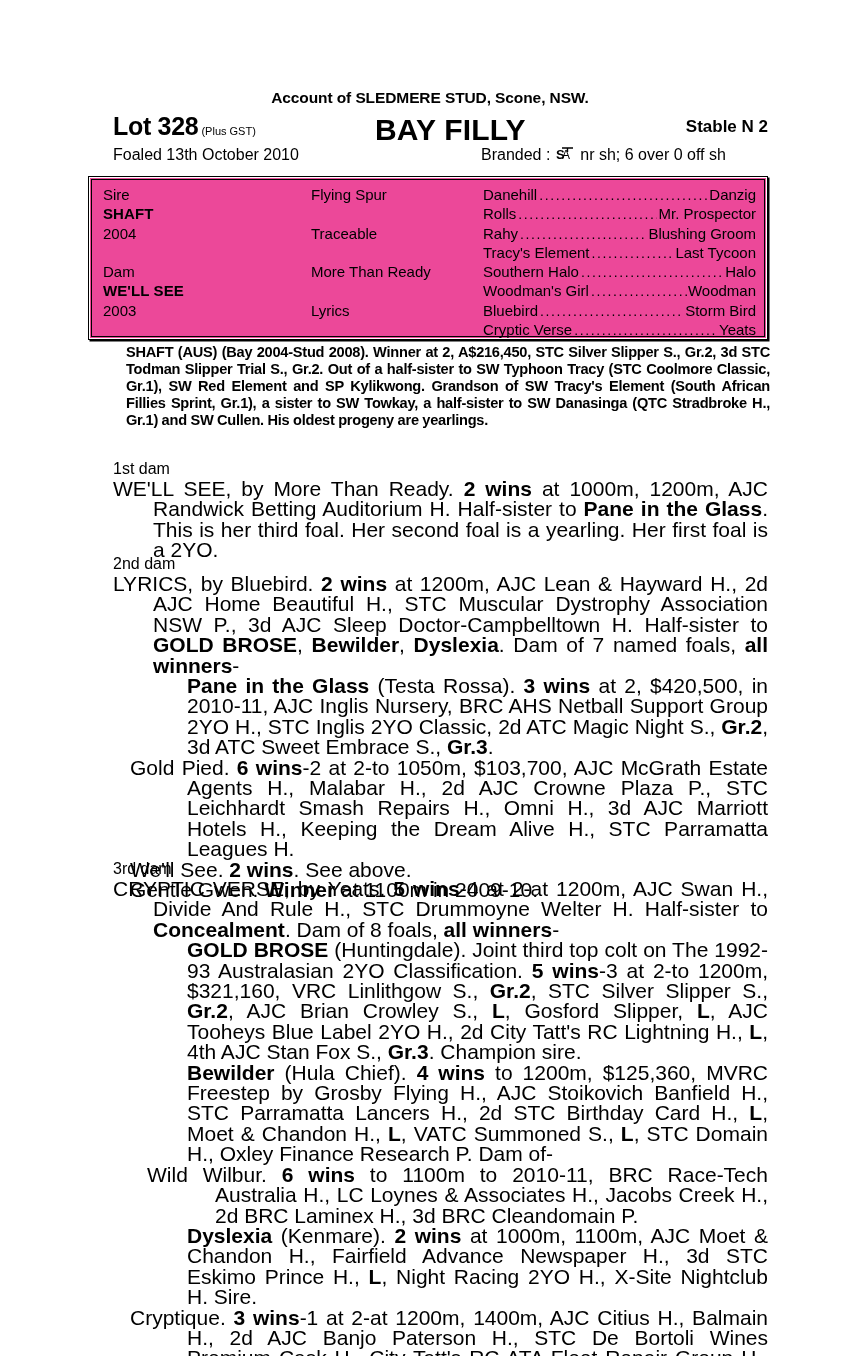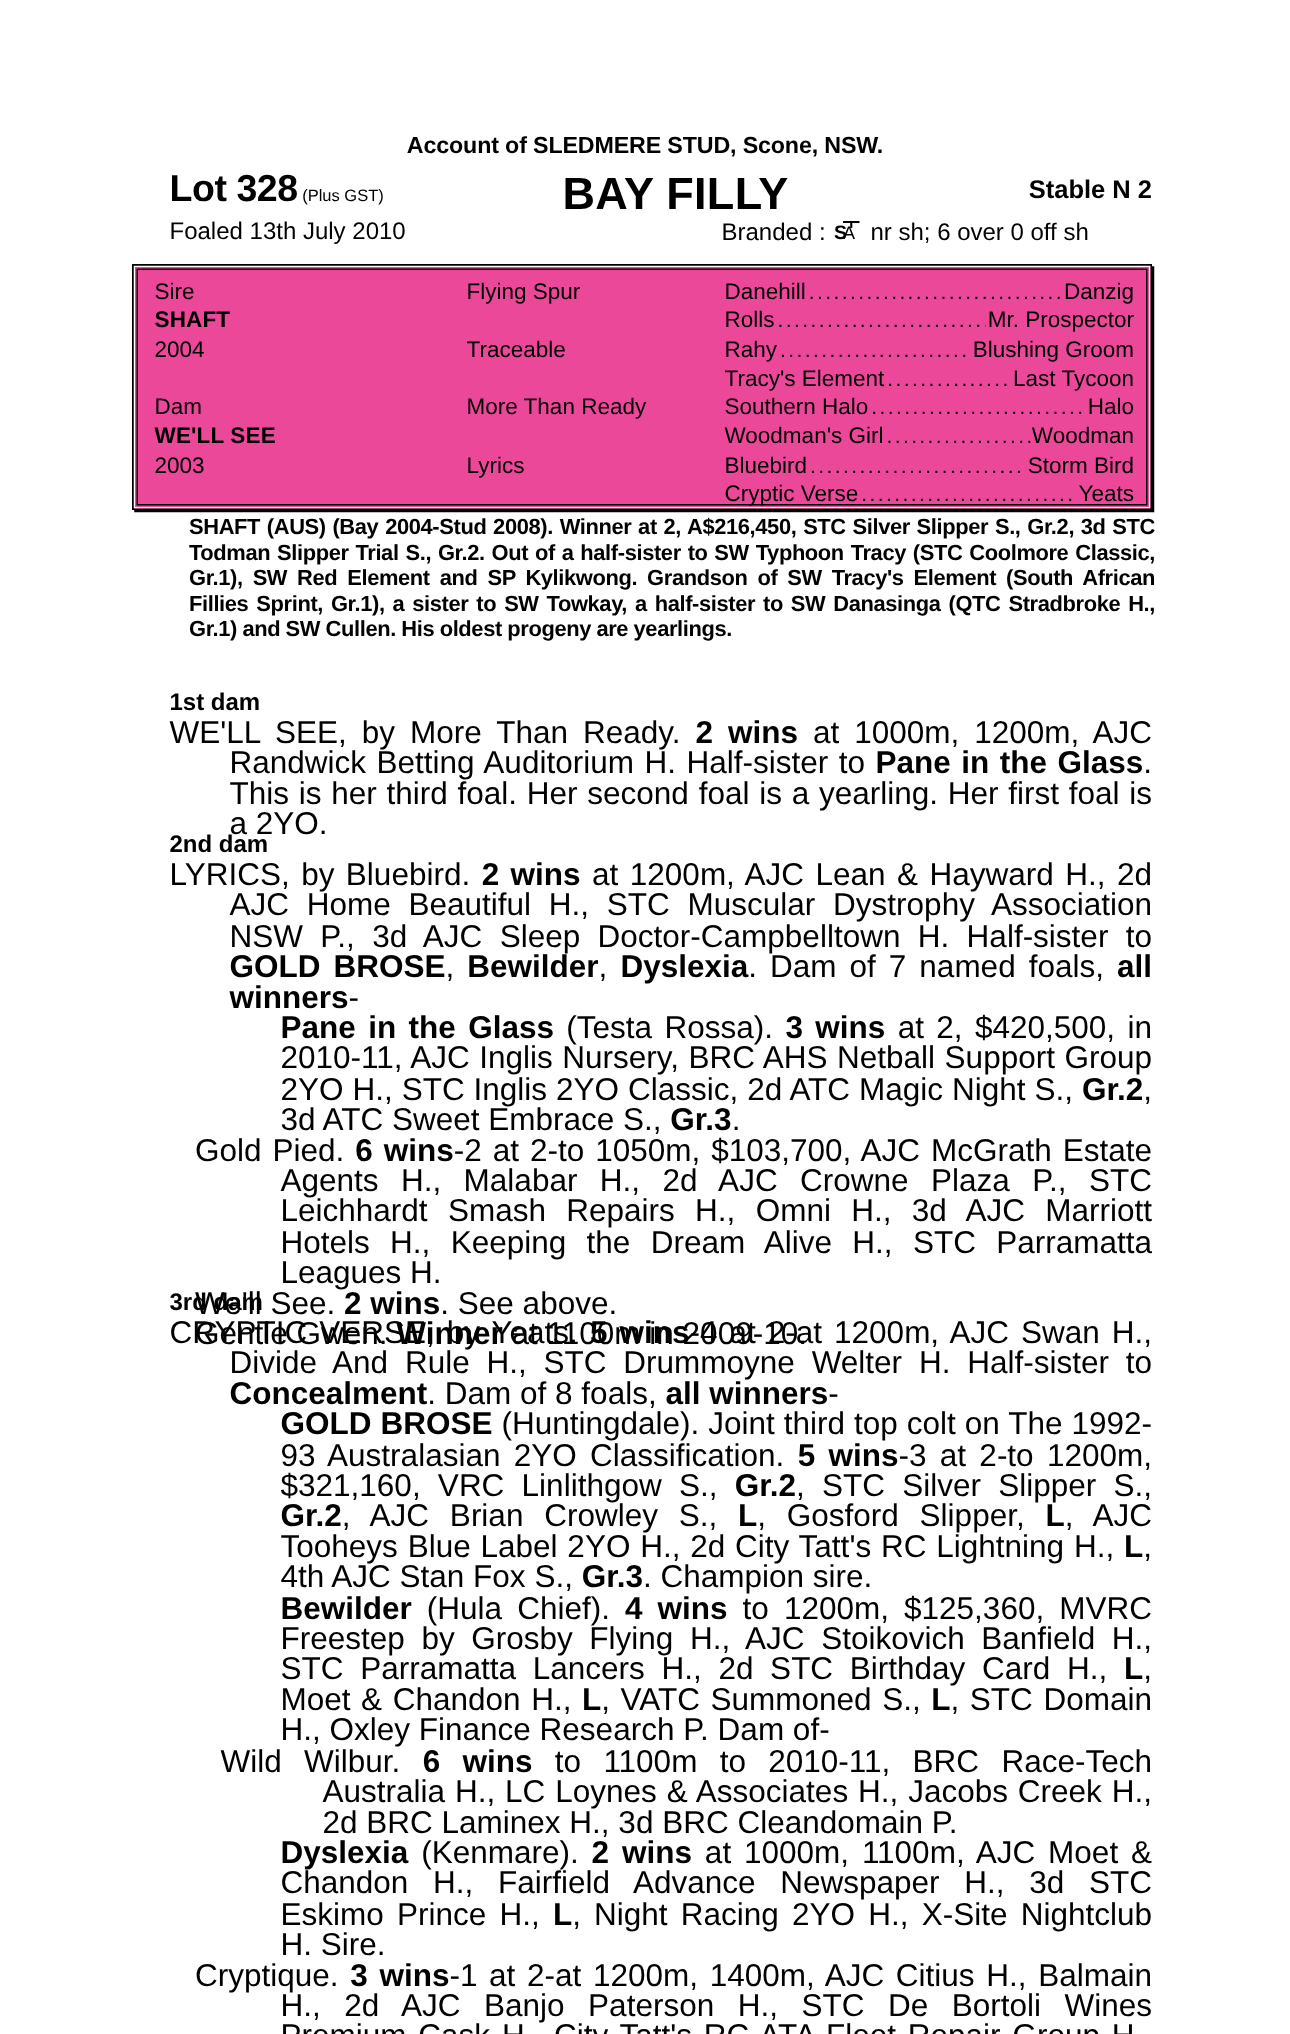--- a/index.html
+++ b/index.html
@@ -152,21 +152,21 @@
     font-size: 14.6px;
     line-height: 17.1px;
     text-align: justify;
     letter-spacing: -0.25px;
     word-spacing: -0.2px;
   }
 
   
   .section { position: absolute; left: 113px; width: 655px; }
   .sec-head {
-    font-weight: bold;
+    font-weight: normal;
     font-size: 16px;
     margin-bottom: 1px;
   }
   .entry {
     font-size: 21px;
     line-height: 20.4px;
     text-align: justify;
     text-indent: 0;
     padding-left: 40px;
     margin-left: 0;
@@ -188,21 +188,21 @@
 
   <div class="lotline">
     <div class="lot-left">
       <span class="lot-num">Lot 328</span><span class="lot-gst">(Plus GST)</span>
     </div>
     <div class="colour-sex">BAY FILLY</div>
     <div class="stable">Stable N 2</div>
   </div>
 
   <div class="foaledline">
-    <div class="foaled">Foaled 13th July 2010</div>
+    <div class="foaled">Foaled 13th October 2010</div>
     <div class="branded">
       <span>Branded :</span>
       <span class="brandmark">
         <svg width="19" height="16" viewBox="0 0 19 16" aria-hidden="true">
           <text x="0" y="13" font-family="Liberation Sans, sans-serif" font-size="13" font-weight="bold" fill="#000">S</text>
           <text x="6" y="13" font-family="Liberation Sans, sans-serif" font-size="12" fill="#000">A</text>
           <path d="M6 2 H17 M11.5 2 V6" stroke="#000" stroke-width="1.4" fill="none"></path>
         </svg>
       </span>
       <span>nr sh; 6 over 0 off sh</span>

